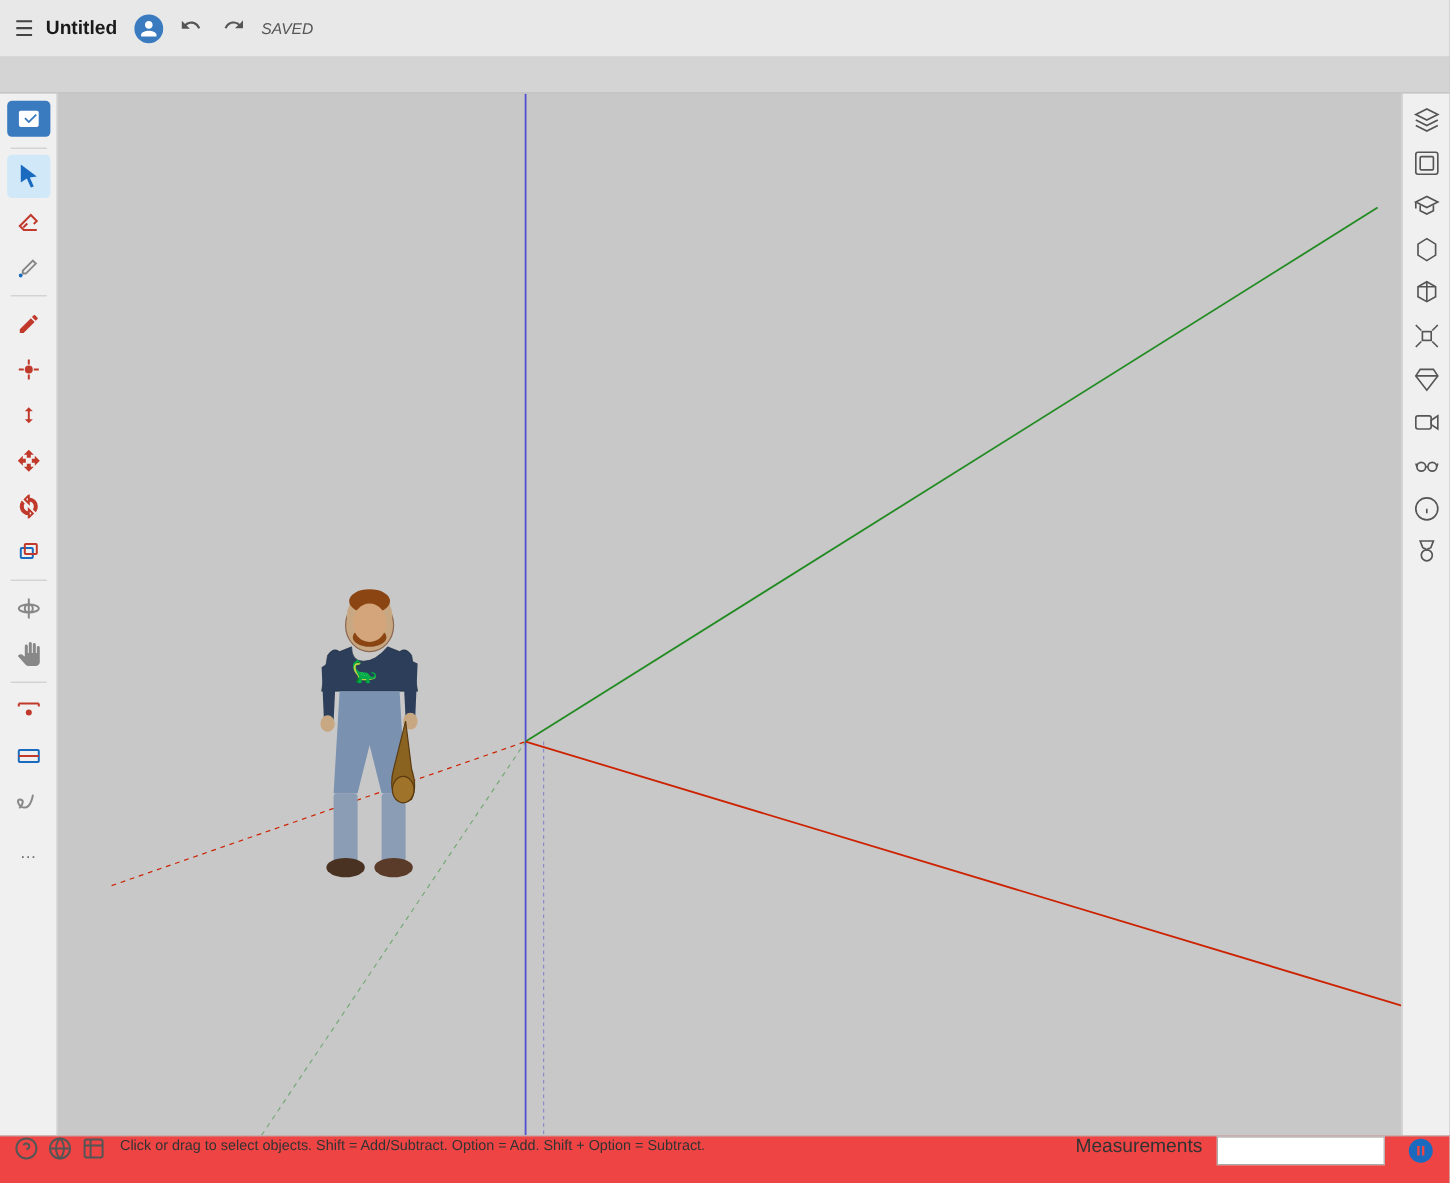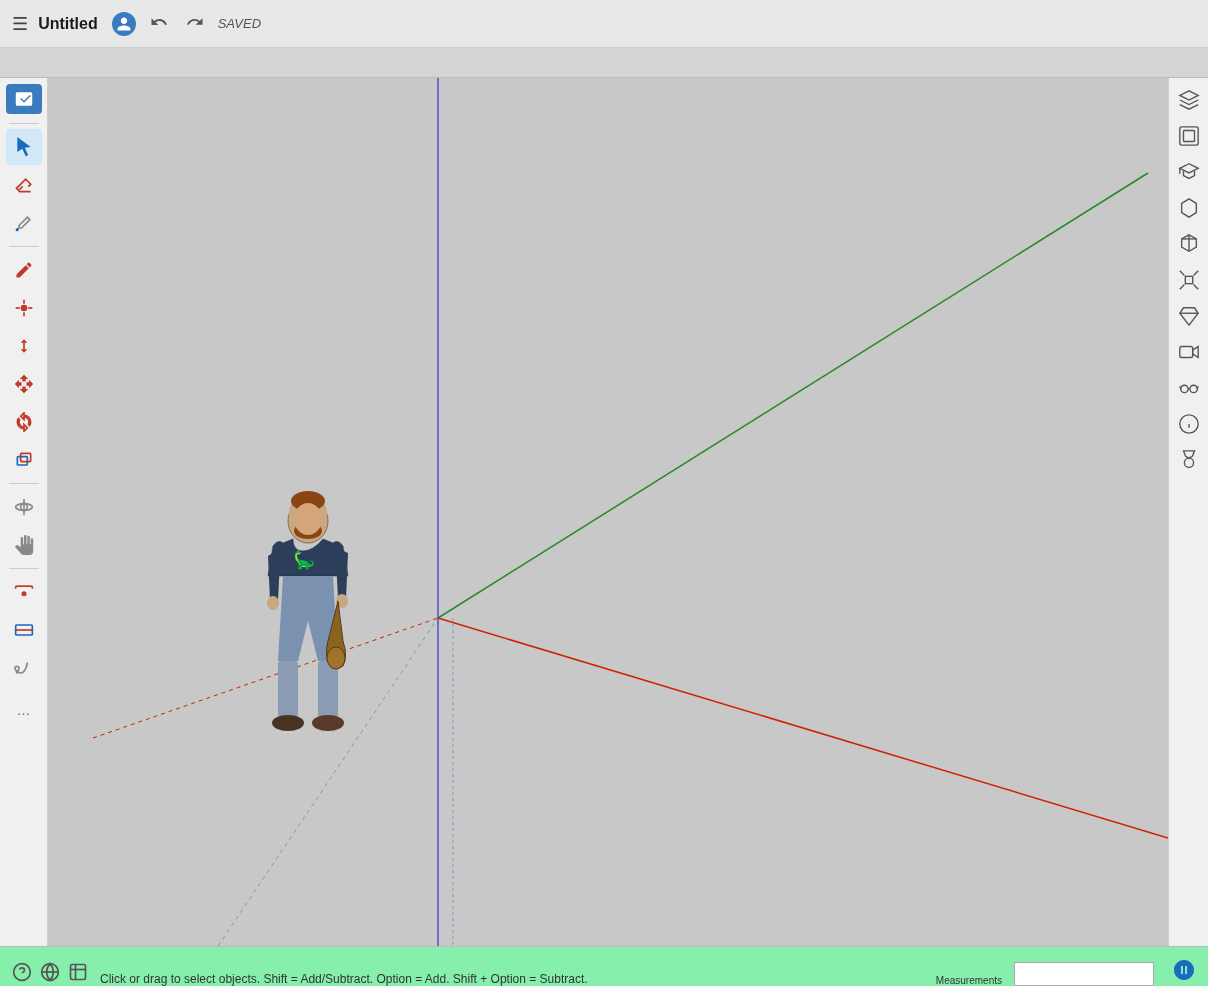--- a/index.html
+++ b/index.html
@@ -106,30 +106,30 @@
       font-size: 14px;
       color: #444;
       background: none;
       border: none;
     }
 
     
     #statusbar {
       width: 100%;
       height: 40px;
-      background: #86efac;
+      background: #ef4444;
       border-top: 1px solid #bbb;
       display: flex;
-      align-items: flex-end;
+      align-items: flex-start;
       padding: 0 12px;
       gap: 12px;
     }
     #statusbar .status-icons { display: flex; gap: 8px; align-items: center; }
     #statusbar .status-text { font-size: 12px; color: #333; flex: 1; }
-    #statusbar .measurements-label { font-size: 10px; color: #333; margin-left: auto; }
+    #statusbar .measurements-label { font-size: 16px; color: #333; margin-left: auto; }
     #statusbar .measurements-input {
       width: 140px;
       height: 24px;
       border: 1px solid #aaa;
       background: white;
       font-size: 12px;
       padding: 0 4px;
     }
 
     

